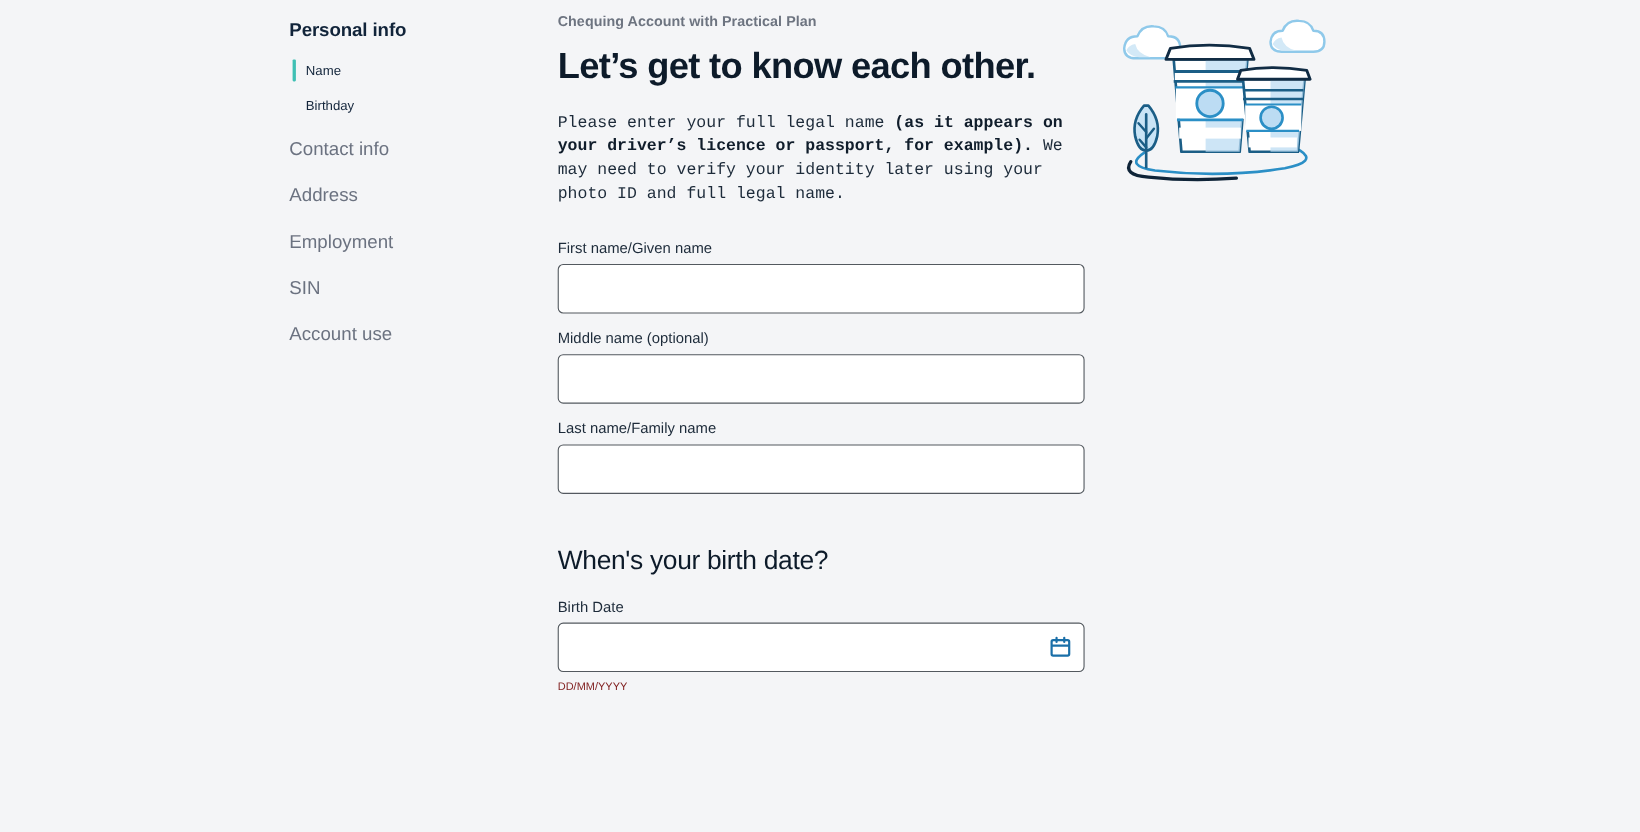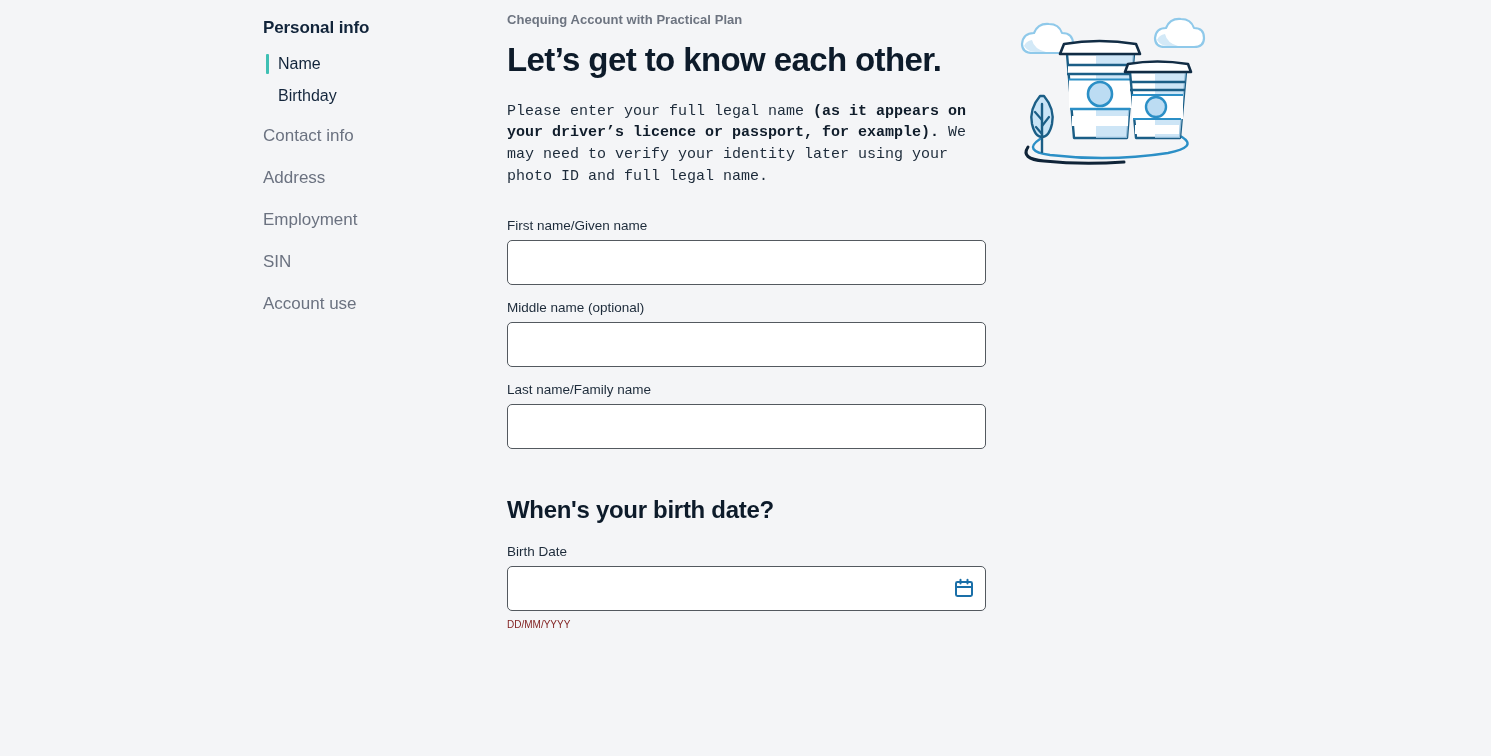--- a/index.html
+++ b/index.html
@@ -25,21 +25,21 @@
   }
   .sidebar-heading {
     font-size: 17px;
     font-weight: bold;
     color: #11243a;
     letter-spacing: -0.1px;
     margin: 0 0 14px 0;
   }
   .sub-item {
     position: relative;
-    font-size: 16px;
+    font-size: 12px;
     color: #11243a;
     padding: 0 0 0 15px;
     height: 24px;
     line-height: 24px;
     margin-bottom: 8px;
     cursor: pointer;
   }
   .sub-item.active { font-weight: normal; color: #11243a; }
   .sub-item.active::before {
     content: "";
@@ -107,21 +107,21 @@
     color: #11243a;
     padding: 0 12px;
     font-family: "Liberation Sans", sans-serif;
     outline: none;
   }
   .spacer-sm { height: 15px; }
   .spacer-md { height: 47px; }
 
   .section-title {
     font-size: 24px;
-    font-weight: bold;
+    font-weight: normal;
     color: #0d1b2a;
     letter-spacing: -0.3px;
     margin: 0 0 20px 0;
   }
 
   .date-wrap { position: relative; width: 479px; }
   .date-wrap .text-input { padding-right: 46px; }
   .cal-icon {
     position: absolute;
     right: 12px; top: 50%;

